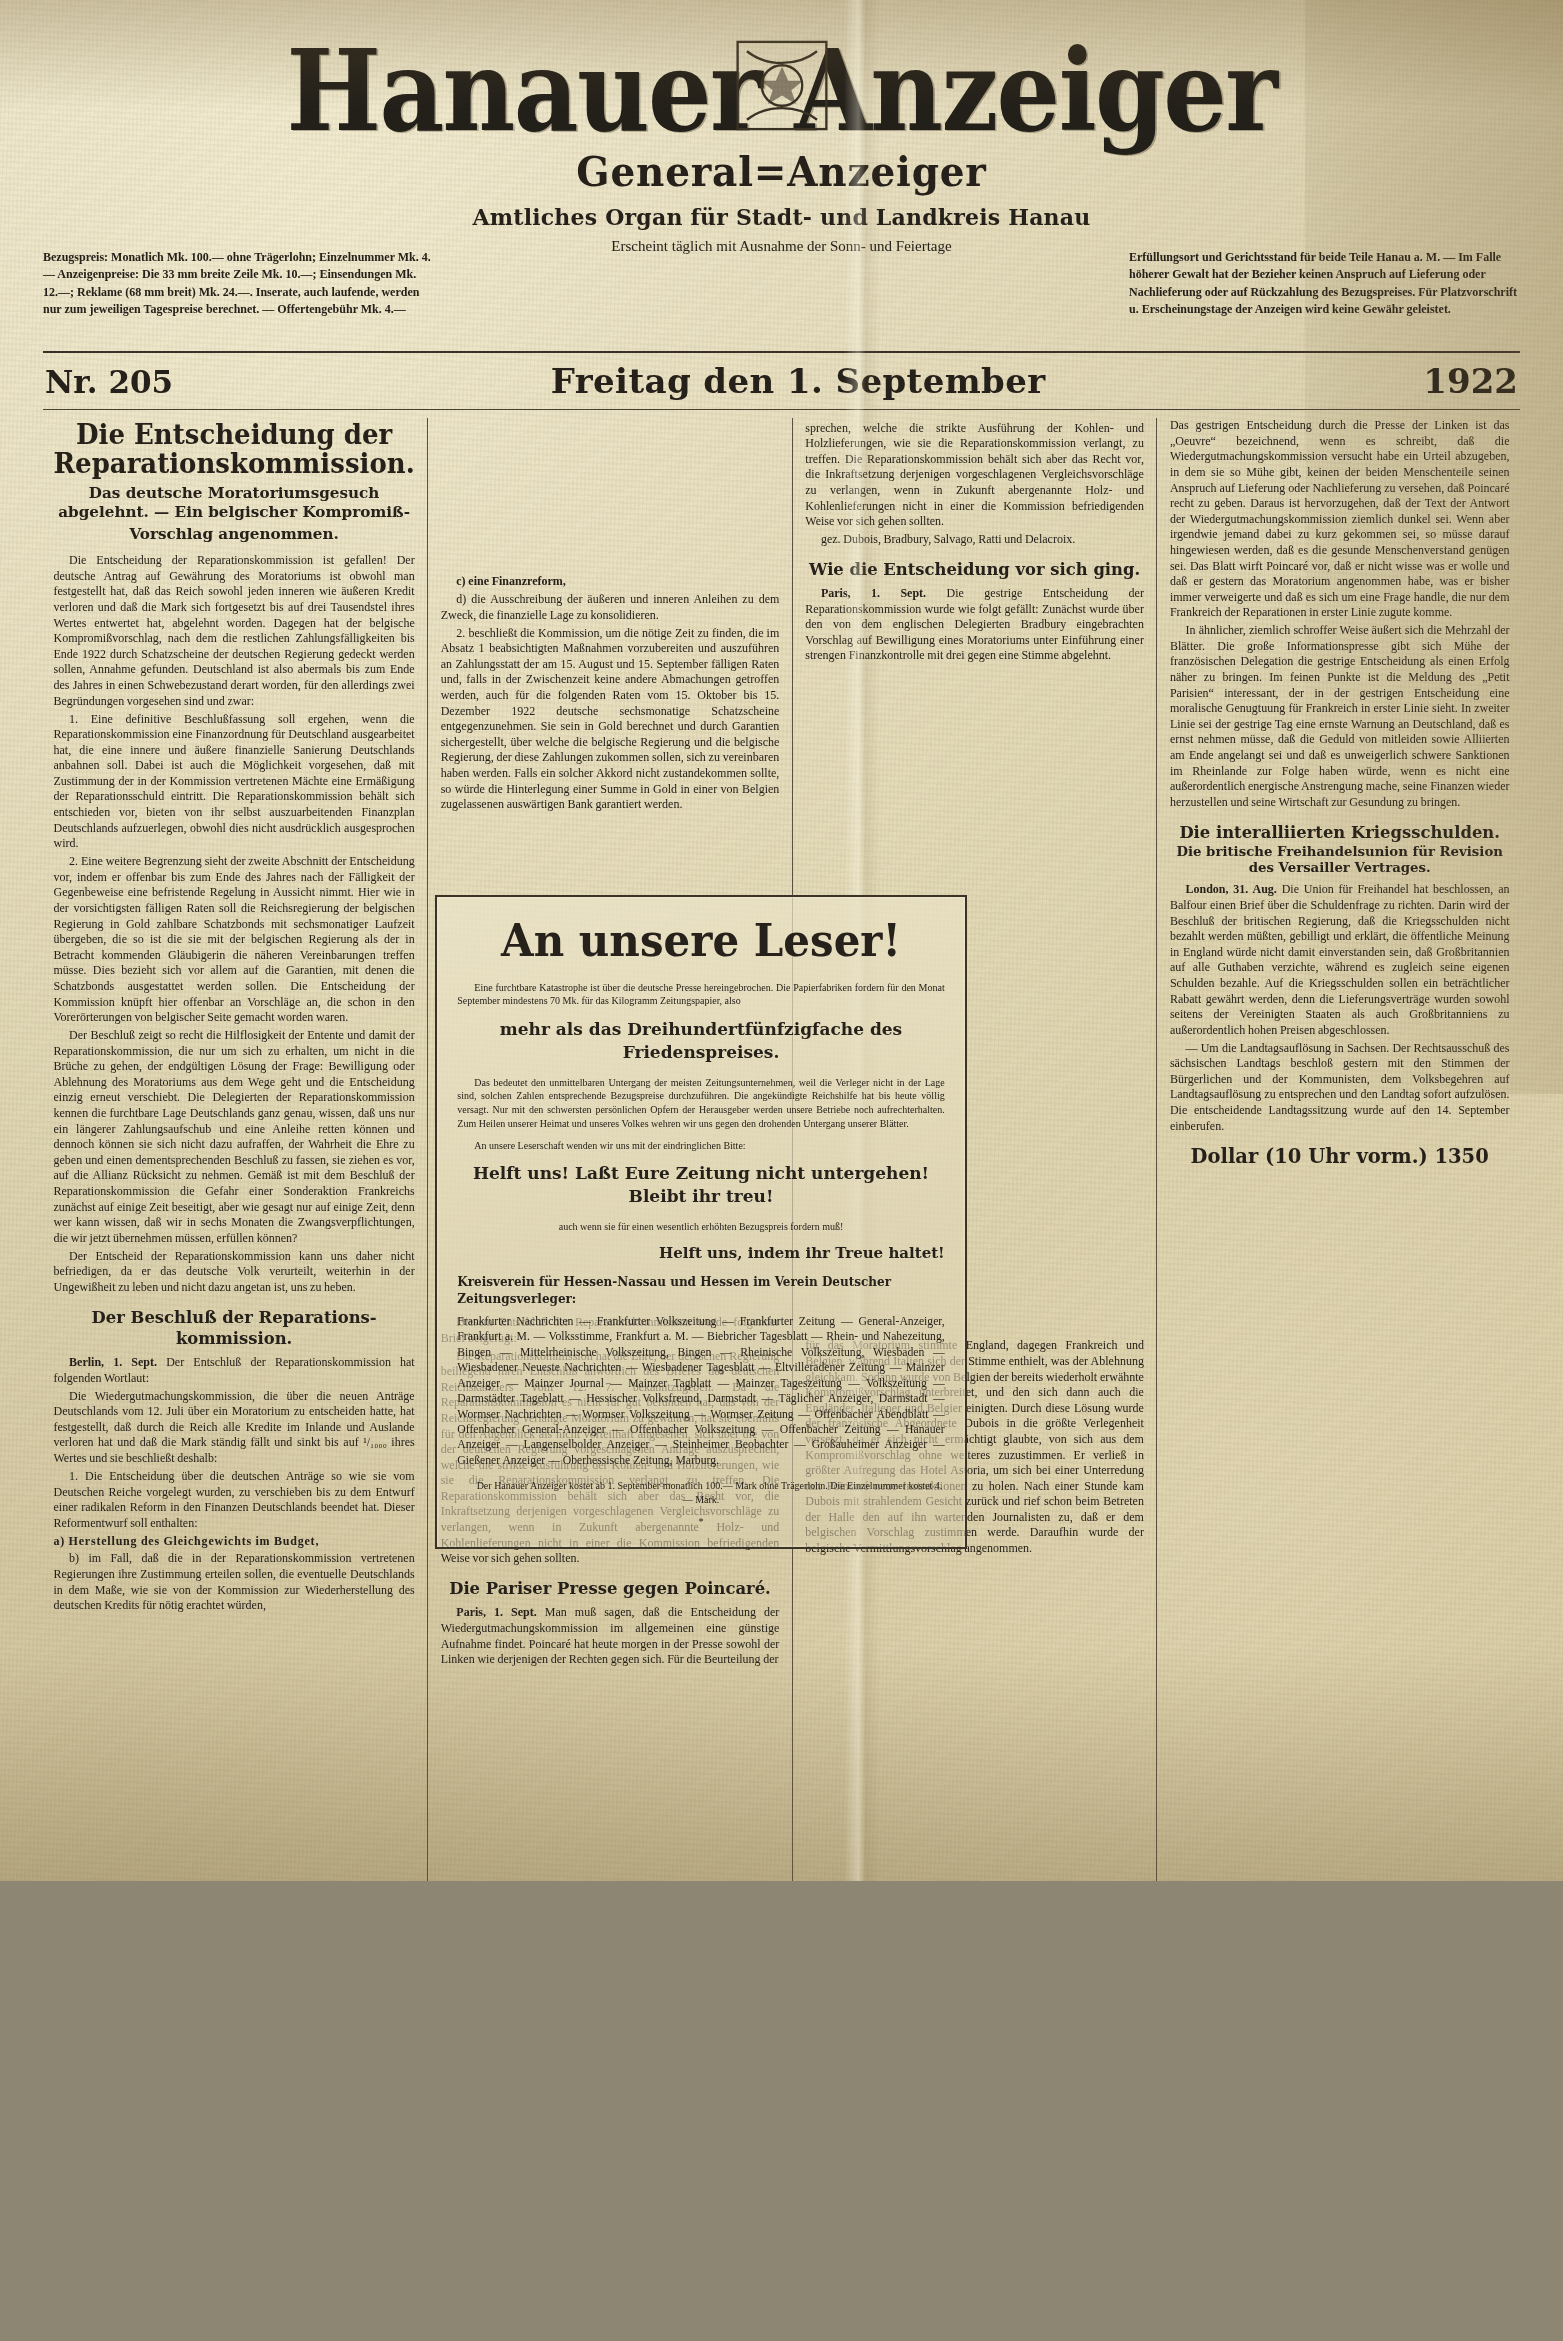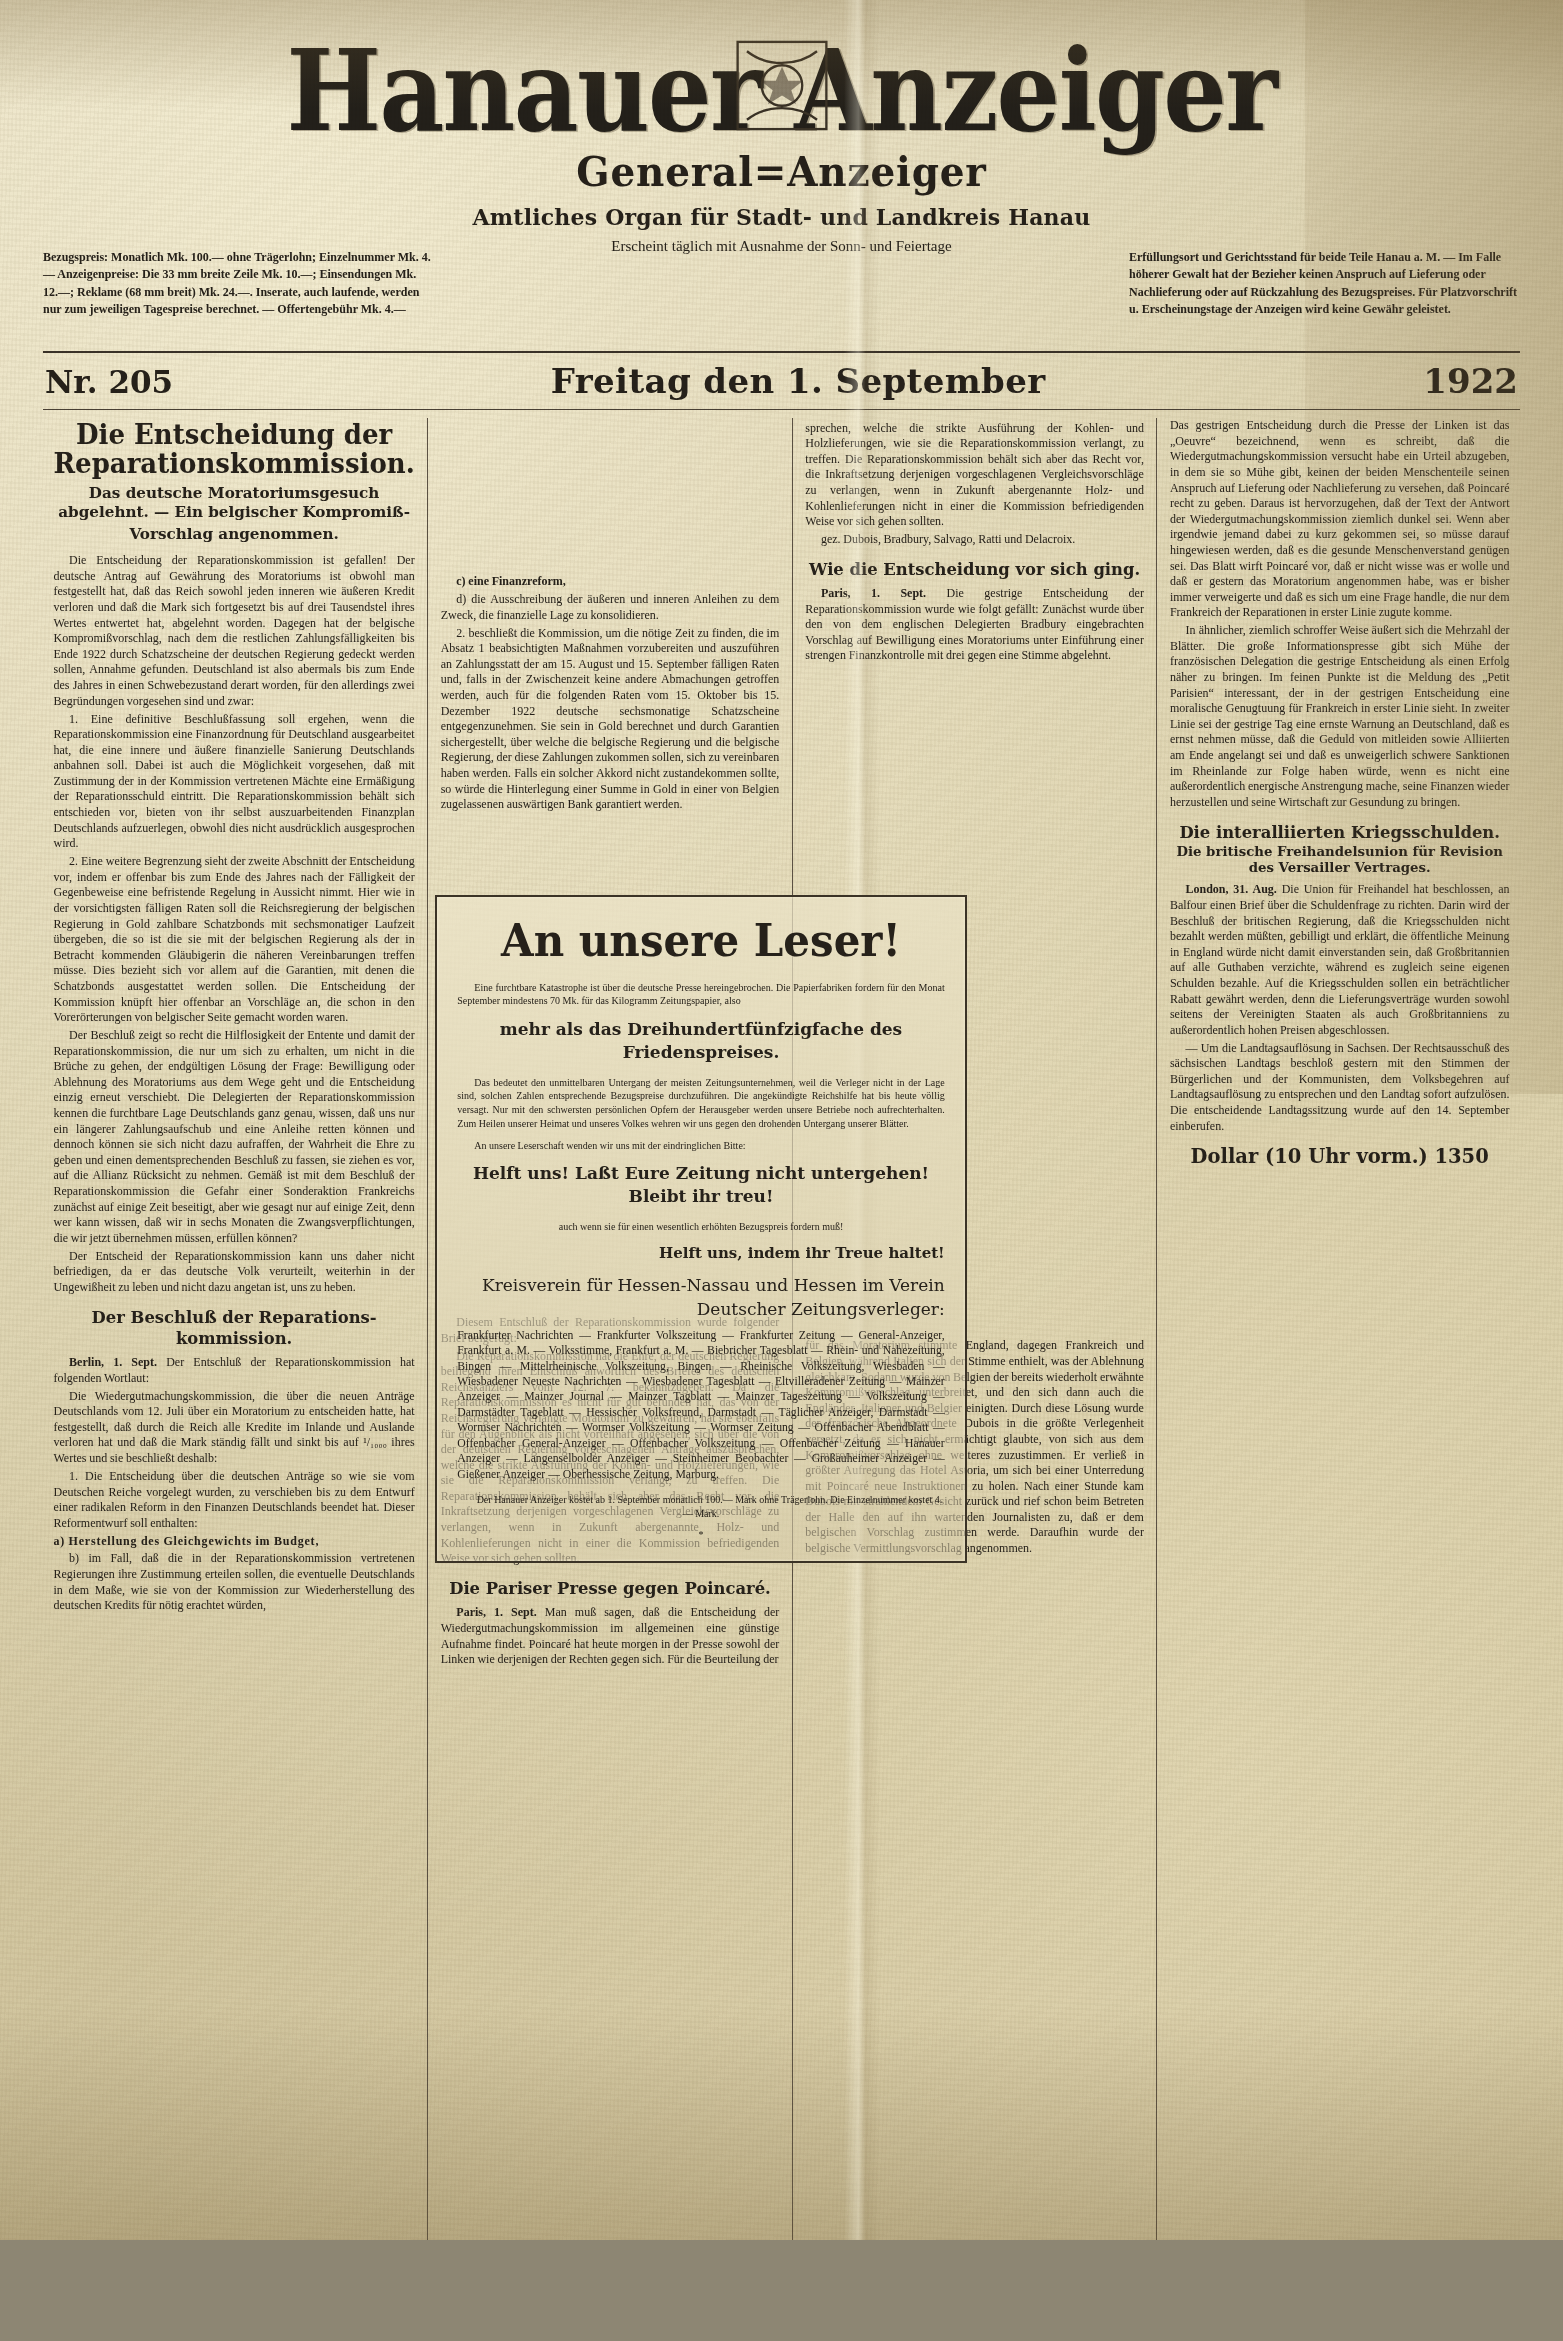--- a/index.html
+++ b/index.html
@@ -6,21 +6,21 @@
     margin: 0;
     padding: 0;
     background: #8d8673;
   }
   body {
     font-family: "Liberation Serif", serif;
   }
   .page {
     position: relative;
     width: 1563px;
-    height: 2240px;
+    height: 1881px;
     margin: 0 auto;
     background:
       radial-gradient(ellipse at 20% 12%, rgba(255,250,225,0.55), rgba(0,0,0,0) 60%),
       radial-gradient(ellipse at 80% 80%, rgba(255,246,214,0.35), rgba(0,0,0,0) 65%),
       linear-gradient(160deg, #e4dcc0 0%, #ddd3b2 25%, #d6cba6 55%, #cfc39c 80%, #c8bb92 100%);
     box-sizing: border-box;
     overflow: hidden;
     color: #26211a;
   }
   
@@ -244,23 +244,23 @@
   .appeal .mid {
     font-family: "DejaVu Serif", serif;
     font-weight: bold;
     font-size: 15px;
     text-align: right;
     text-indent: 0;
     margin: 9.4px 0 9.4px 0;
   }
   .appeal .subhead {
     font-family: "DejaVu Serif", serif;
-    font-weight: normal;
-    font-size: 17px;
-    text-align: right;
+    font-weight: bold;
+    font-size: 12px;
+    text-align: left;
     text-indent: 0;
     margin: 11px 0 6.3px 0;
   }
   .appeal .list {
     font-size: 11.7px;
     line-height: 1.32;
     text-indent: 0;
     text-align: justify;
   }
   .appeal .price {

